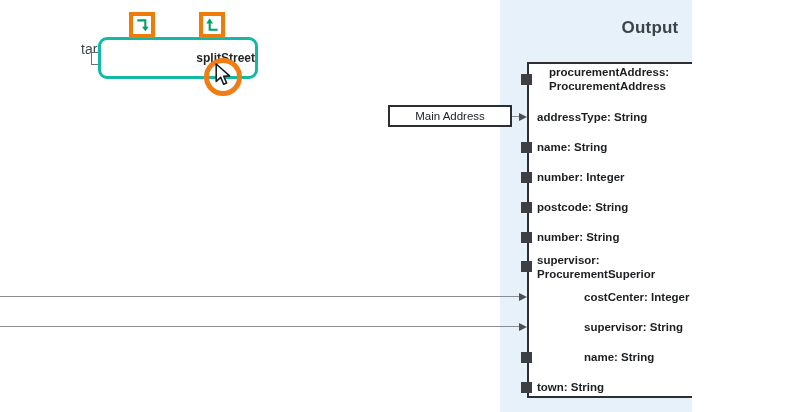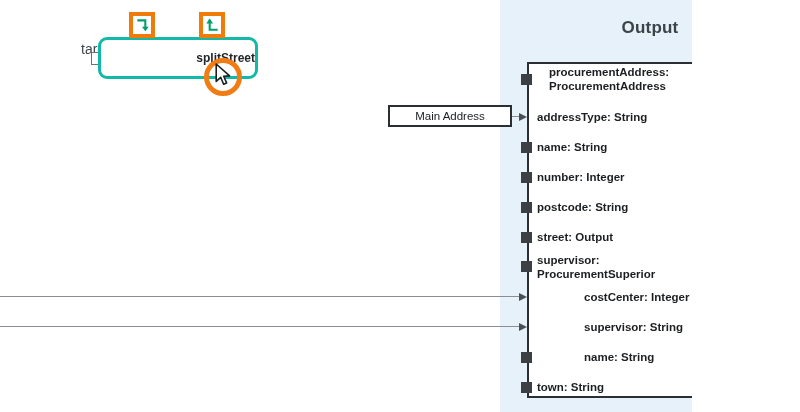--- a/index.html
+++ b/index.html
@@ -224,21 +224,21 @@
         <div class="schema-row lvl1" style="top: 77px;">
           <span class="label">name: String</span>
         </div>
         <div class="schema-row lvl1" style="top: 107px;">
           <span class="label">number: Integer</span>
         </div>
         <div class="schema-row lvl1" style="top: 137px;">
           <span class="label">postcode: String</span>
         </div>
         <div class="schema-row lvl1" style="top: 167px;">
-          <span class="label">street: Output</span>
+          <span class="label">number: String</span>
         </div>
         <div class="schema-row lvl1" style="top: 190px;">
           <span class="label">supervisor:
 ProcurementSuperior</span>
           <span class="caret"><svg width="12" height="8" viewBox="0 0 12 8">
               <path d="M1.4 6.4 L6 1.8 L10.6 6.4" fill="none" stroke="#2b2f33" stroke-width="2.6" stroke-linecap="round" stroke-linejoin="round"></path>
             </svg></span>
         </div>
         <div class="schema-row lvl2" style="top: 227px;">
           <span class="label">costCenter: Integer</span>

